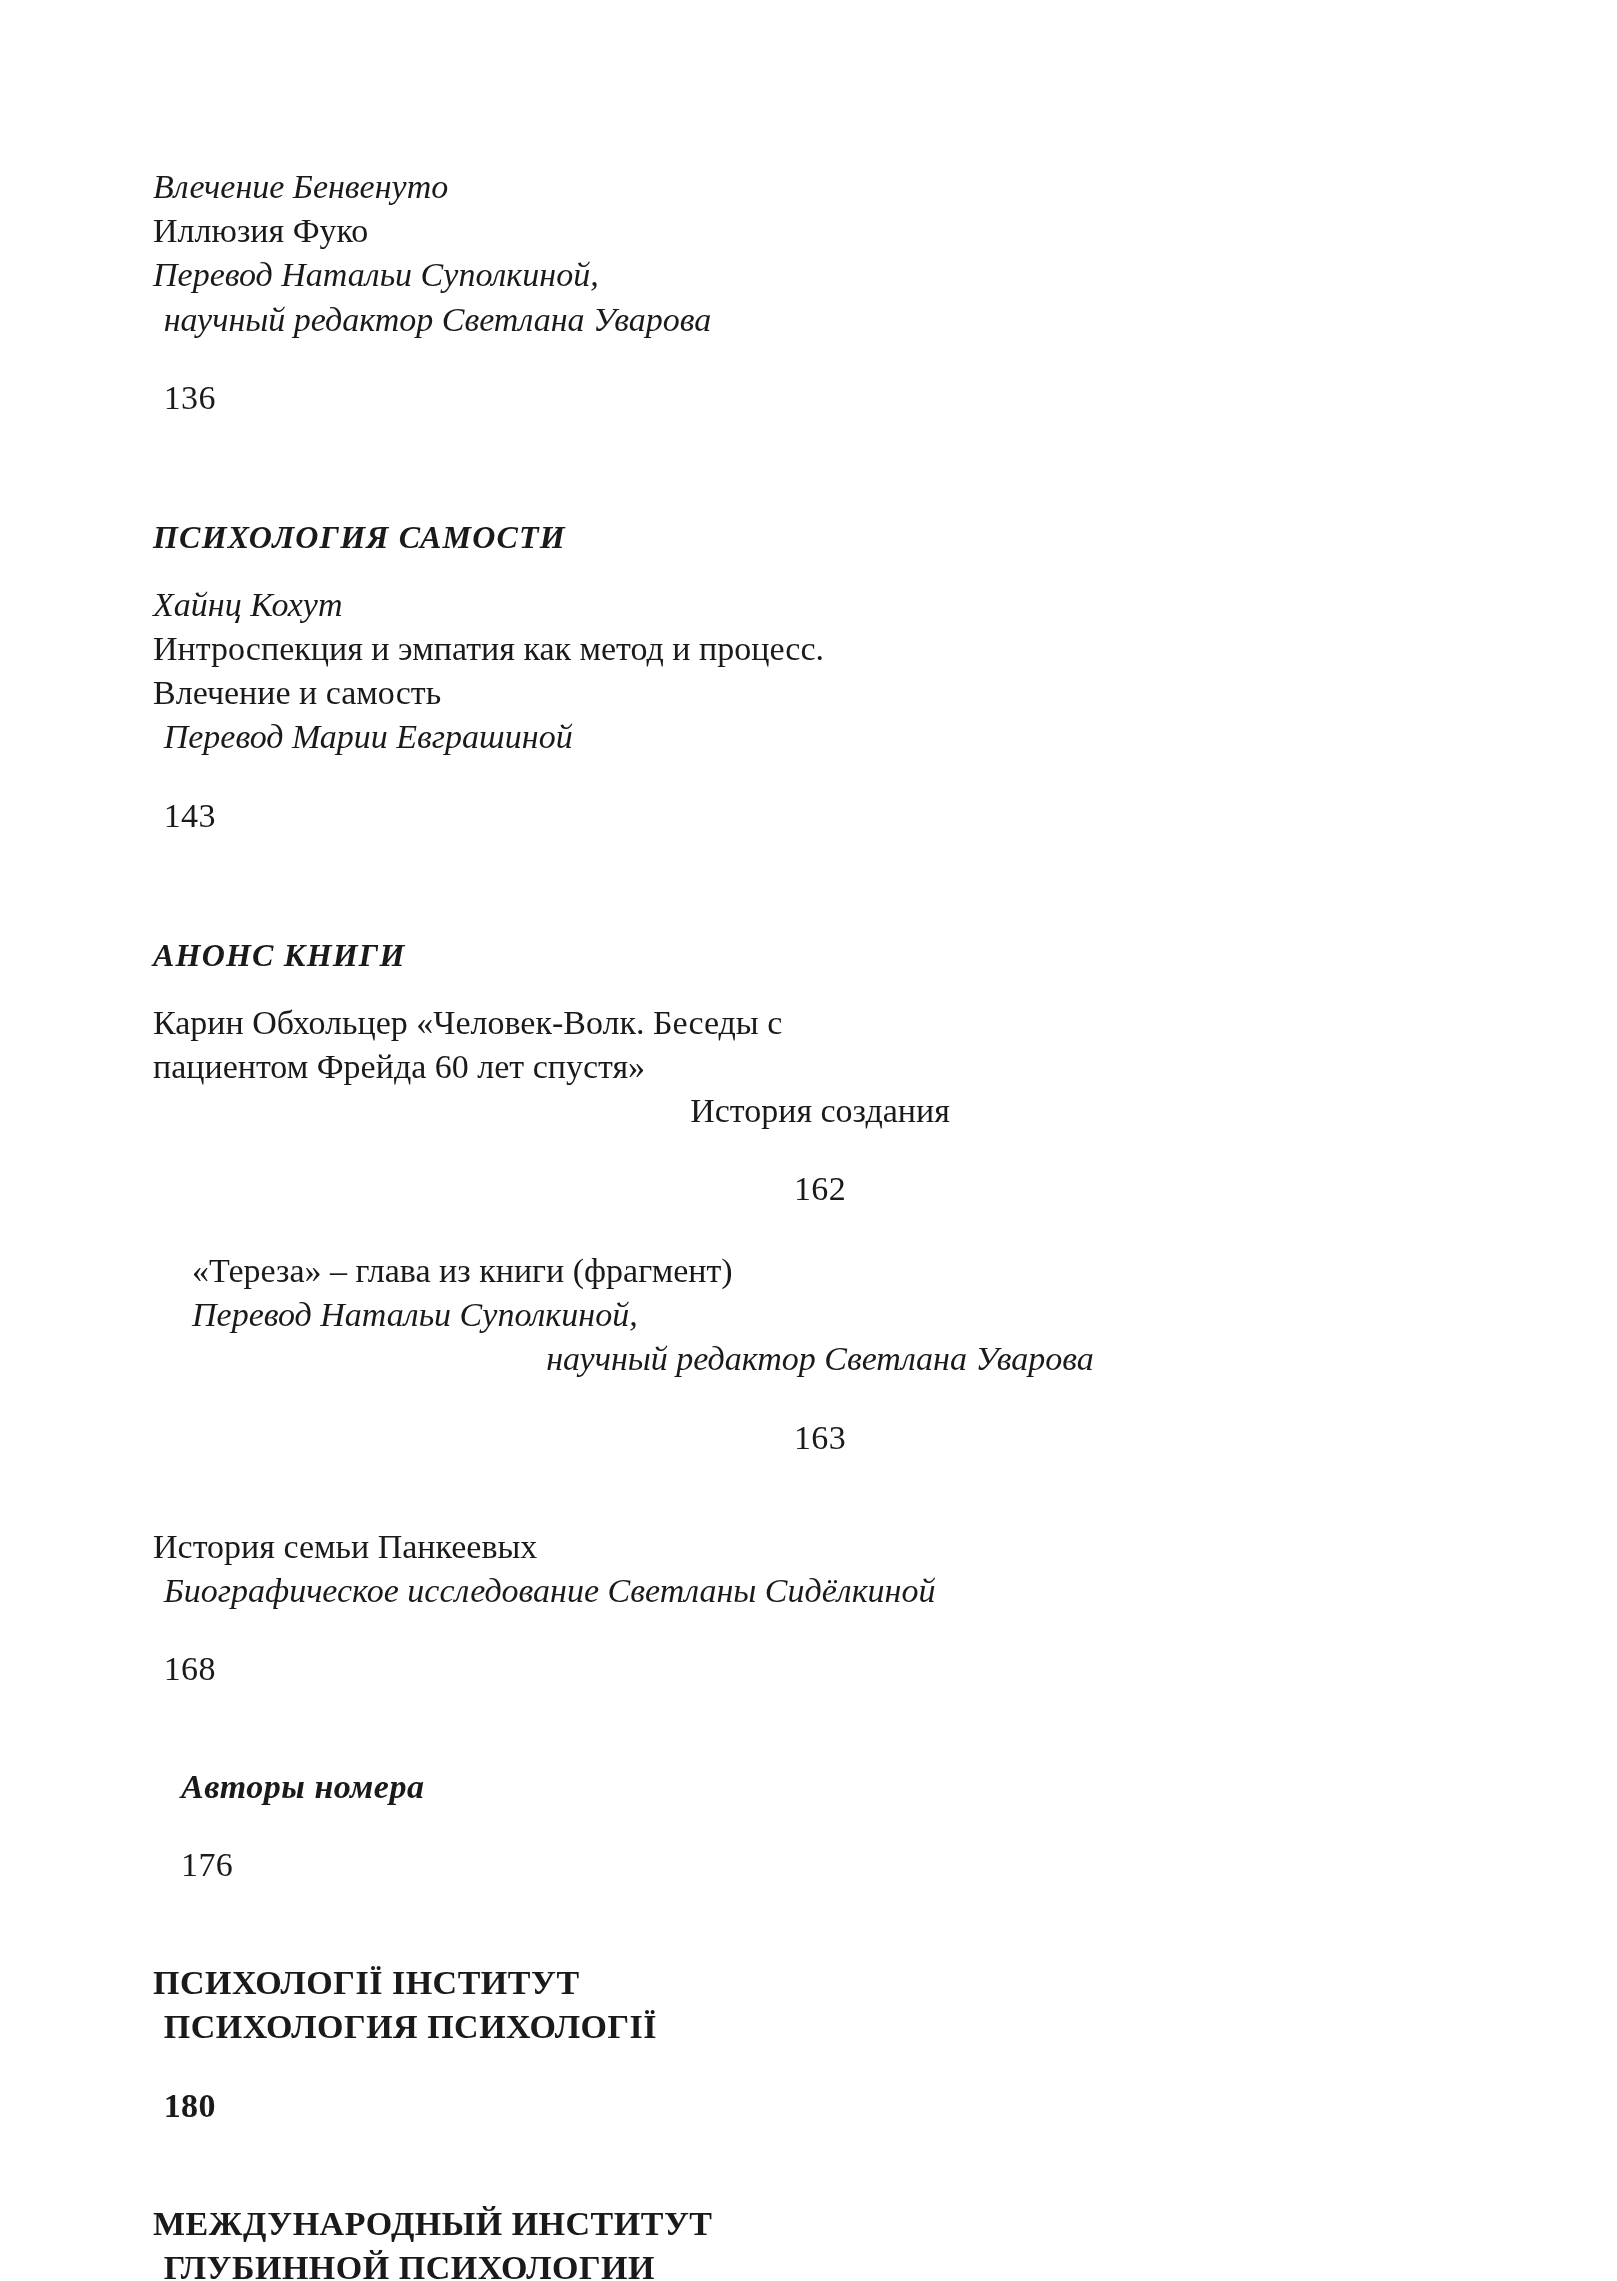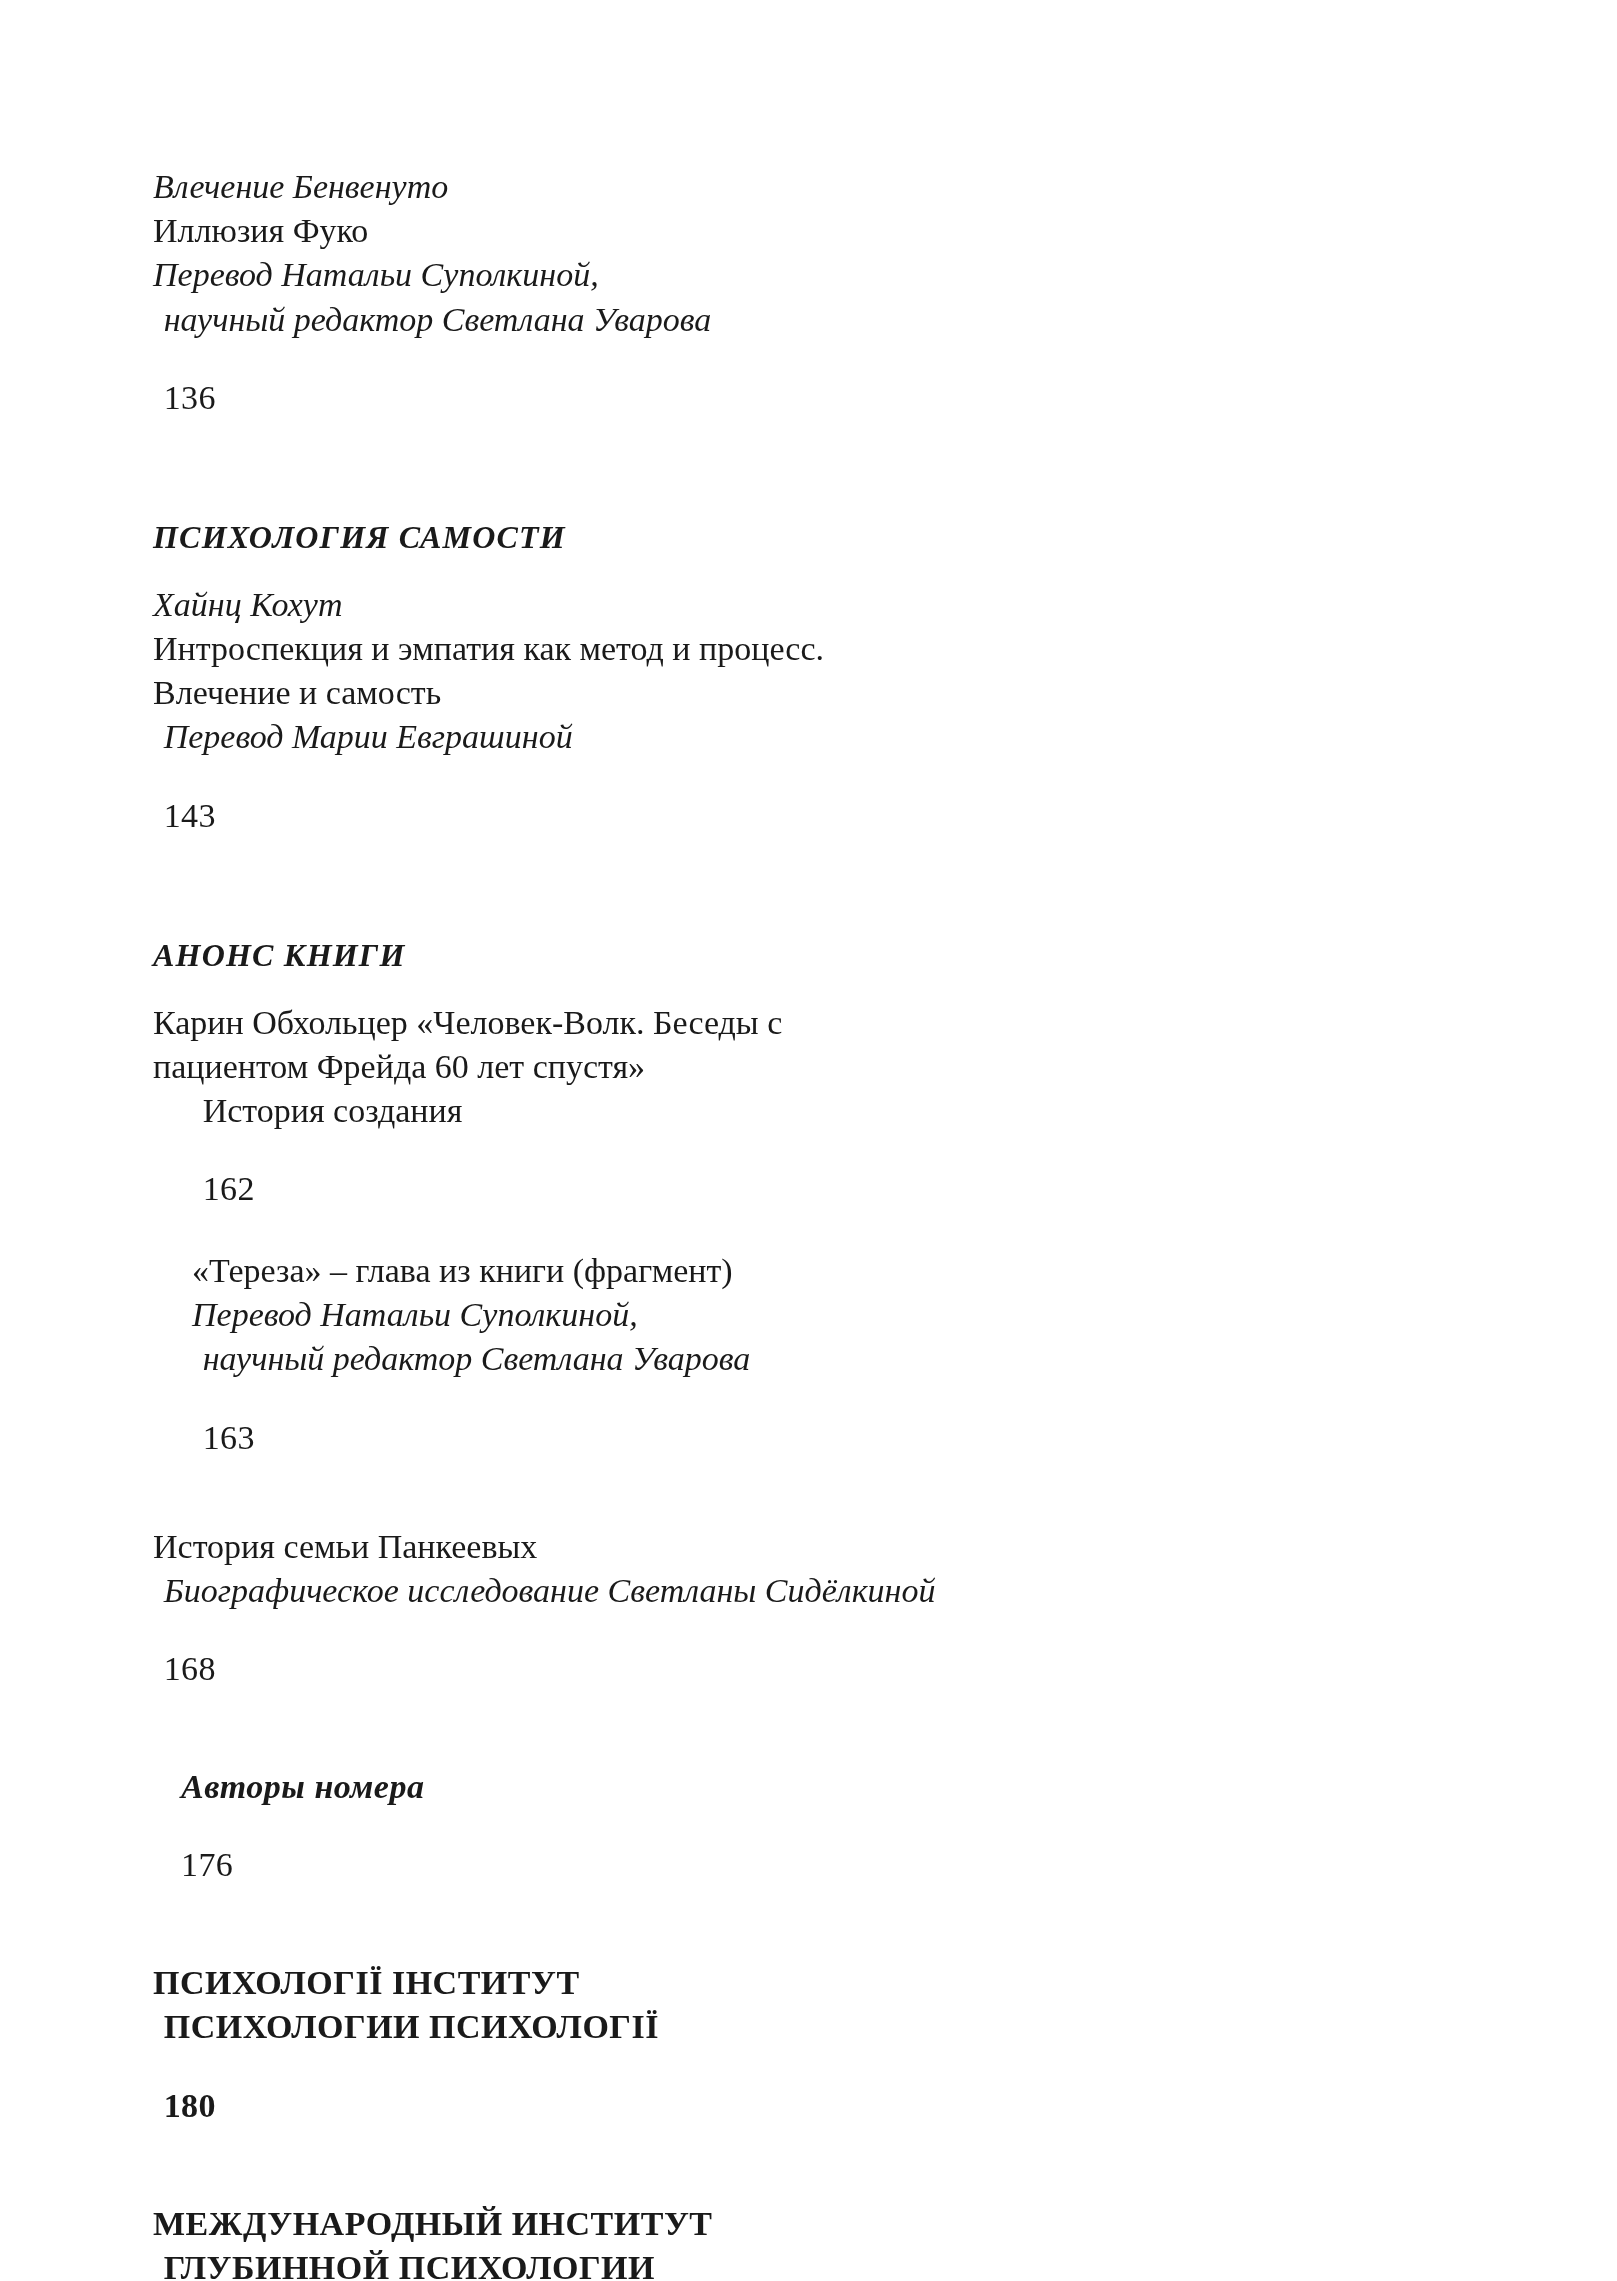--- a/index.html
+++ b/index.html
@@ -90,21 +90,21 @@
     font-weight: bold;
     font-size: 32px;
     letter-spacing: 1.2px;
     margin: 61px 0 27px 0;
     white-space: nowrap;
   }
 
   .gap-sm { height: 27px; }
   .gap-md { height: 36px; }
 
-  .indent-1 { padding-left: 39px; }
+  .indent-1 { padding-left: 39px; align-items: center; }
 
   
   .inst {
     font-weight: bold;
     font-size: 34px;
     letter-spacing: 0.5px;
     line-height: 1.34;
   }
 
   .authors-line .txt {
@@ -187,21 +187,21 @@
       <span class="txt">Авторы номера</span>
       <span class="leader"></span>
       <span class="pg">176</span>
     </div>
 
     <div class="gap-md"></div>
 
     <div class="entry inst">
       <div class="plain bold">ПСИХОЛОГІЇ ІНСТИТУТ</div>
       <div class="line inst-line">
-        <span class="txt">ПСИХОЛОГИИ ПСИХОЛОГІЇ</span>
+        <span class="txt">ПСИХОЛОГИЯ ПСИХОЛОГІЇ</span>
         <span class="leader"></span>
         <span class="pg">180</span>
       </div>
     </div>
 
     <div class="gap-md"></div>
 
     <div class="entry inst">
       <div class="plain bold">МЕЖДУНАРОДНЫЙ ИНСТИТУТ</div>
       <div class="line inst-line">

